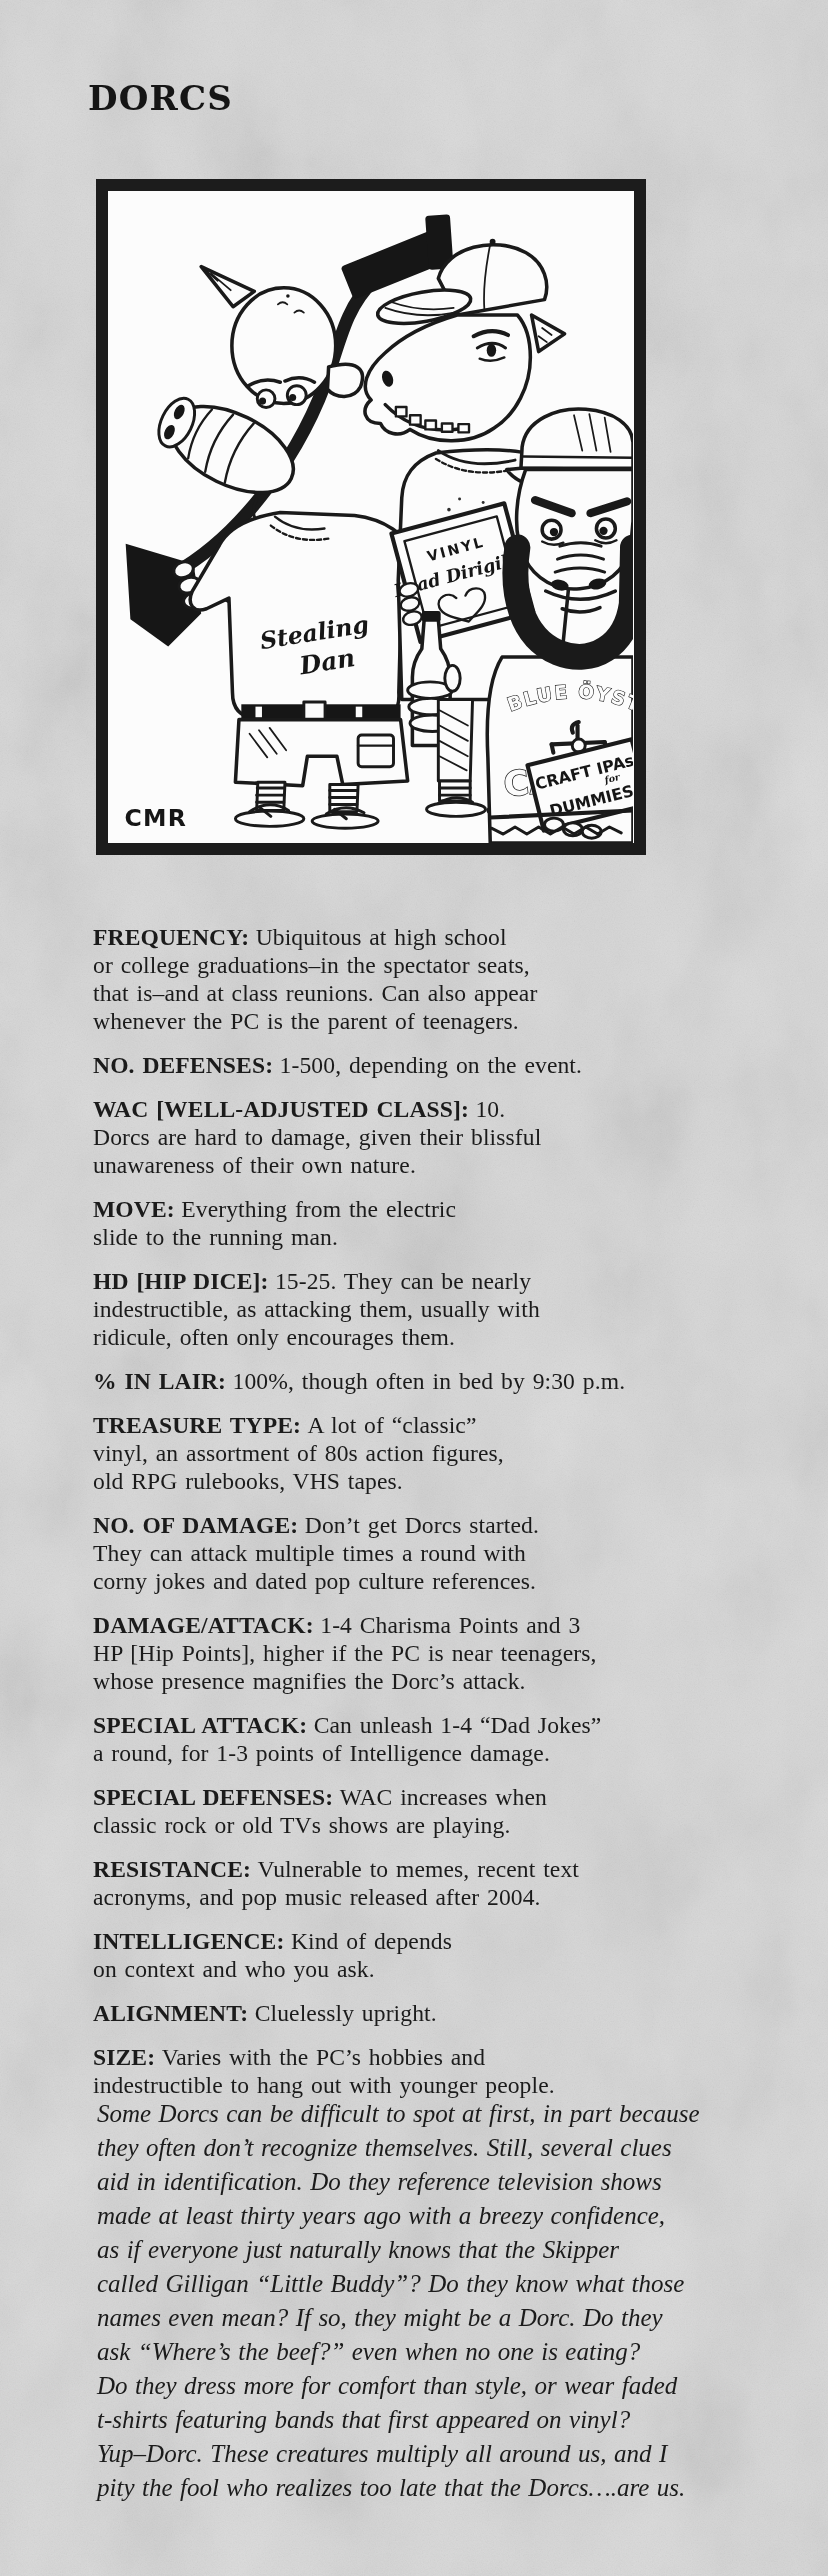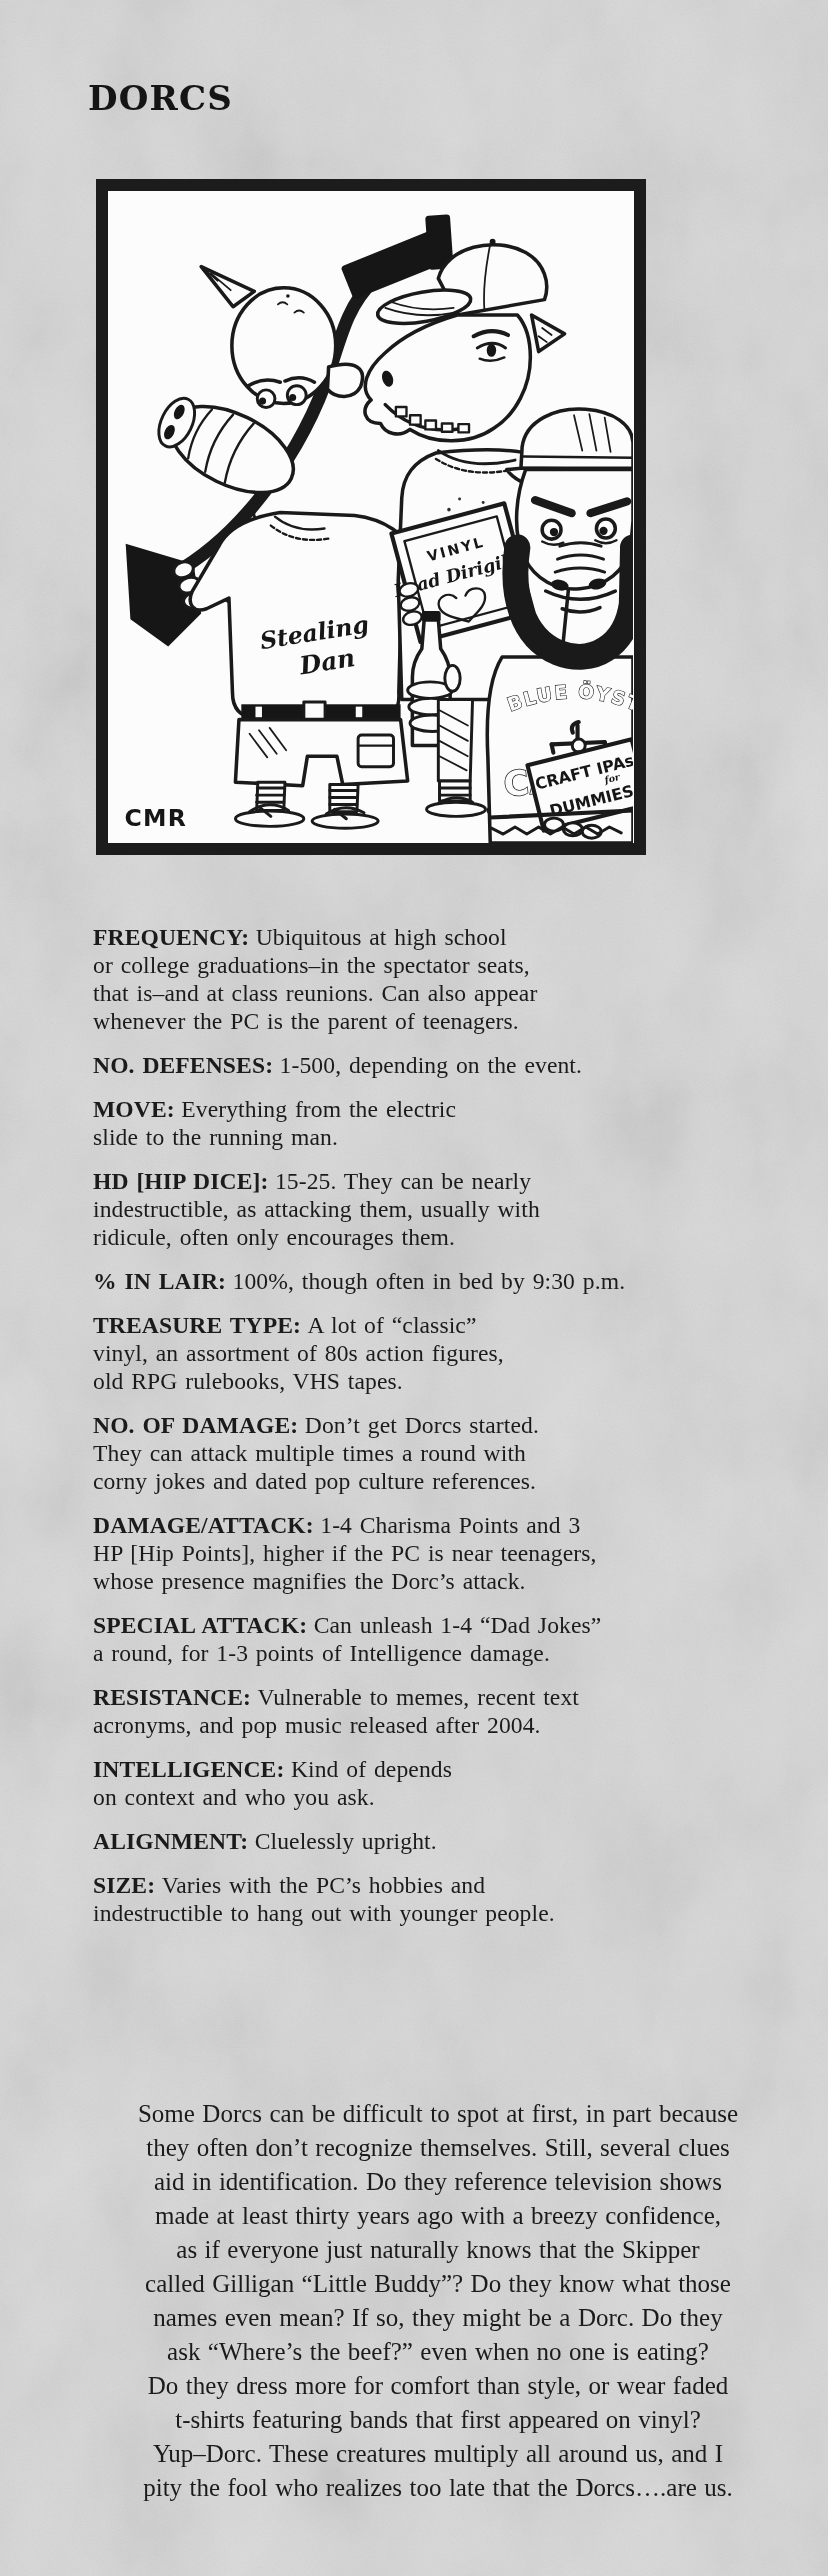--- a/index.html
+++ b/index.html
@@ -23,23 +23,23 @@
   .stats{
     position:absolute;left:93px;top:923px;width:672px;z-index:2;
   }
   .stat{
     margin:0 0 16px 0;font-size:23.6px;line-height:28px;color:#1b1b1b;
     word-spacing:1.8px;letter-spacing:0.1px;
   }
   .stat strong{font-weight:700;margin-right:6.5px;}
   .stat-text{white-space:pre-line;}
   .closing{
-    position:absolute;left:90px;top:2097px;width:696px;z-index:2;
-    font-size:25px;line-height:34px;color:#1b1b1b;
-    white-space:pre-line;word-spacing:1.2px;text-align:center;
+    position:absolute;left:97px;top:2097px;width:696px;z-index:2;
+    font-style:italic;font-size:25px;line-height:34px;color:#1b1b1b;
+    white-space:pre-line;word-spacing:1.2px;
   }
   .sk{stroke:#1a1a1a;fill:none;stroke-linecap:round;stroke-linejoin:round;}
   .skw{stroke:#1a1a1a;fill:#fcfcfc;stroke-linecap:round;stroke-linejoin:round;}
   .skd{fill:#161616;stroke:none;}
   .svg-script{font-family:"DejaVu Serif", serif;font-style:italic;font-weight:700;fill:#161616;}
   .svg-hand{font-family:"DejaVu Sans", sans-serif;font-weight:700;fill:#161616;}
   .svg-outline{font-family:"DejaVu Sans", sans-serif;font-weight:700;fill:#fcfcfc;stroke:#161616;paint-order:stroke;}
 </style>
 </head>
 <body>
@@ -272,37 +272,42 @@
     <text x="28" y="1076" font-size="40" class="svg-hand" letter-spacing="2">CMR</text>
   </svg>
 </div>
 
 <div class="stats">
   <p class="stat"><strong>FREQUENCY:</strong><span class="stat-text">Ubiquitous at high school
 or college graduations–in the spectator seats,
 that is–and at class reunions. Can also appear
 whenever the PC is the parent of teenagers.</span></p>
   <p class="stat"><strong>NO. DEFENSES:</strong><span class="stat-text">1-500, depending on the event.</span></p>
+  <p class="stat"><strong>WAC [WELL-ADJUSTED CLASS]:</strong><span class="stat-text">10.
+Dorcs are hard to damage, given their blissful
+unawareness of their own nature.</span></p>
   <p class="stat"><strong>MOVE:</strong><span class="stat-text">Everything from the electric
 slide to the running man.</span></p>
   <p class="stat"><strong>HD [HIP DICE]:</strong><span class="stat-text">15-25. They can be nearly
 indestructible, as attacking them, usually with
 ridicule, often only encourages them.</span></p>
   <p class="stat"><strong>% IN LAIR:</strong><span class="stat-text">100%, though often in bed by 9:30 p.m.</span></p>
   <p class="stat"><strong>TREASURE TYPE:</strong><span class="stat-text">A lot of “classic”
 vinyl, an assortment of 80s action figures,
 old RPG rulebooks, VHS tapes.</span></p>
   <p class="stat"><strong>NO. OF DAMAGE:</strong><span class="stat-text">Don’t get Dorcs started.
 They can attack multiple times a round with
 corny jokes and dated pop culture references.</span></p>
   <p class="stat"><strong>DAMAGE/ATTACK:</strong><span class="stat-text">1-4 Charisma Points and 3
 HP [Hip Points], higher if the PC is near teenagers,
 whose presence magnifies the Dorc’s attack.</span></p>
   <p class="stat"><strong>SPECIAL ATTACK:</strong><span class="stat-text">Can unleash 1-4 “Dad Jokes”
 a round, for 1-3 points of Intelligence damage.</span></p>
+  <p class="stat"><strong>SPECIAL DEFENSES:</strong><span class="stat-text">WAC increases when
+classic rock or old TVs shows are playing.</span></p>
   <p class="stat"><strong>RESISTANCE:</strong><span class="stat-text">Vulnerable to memes, recent text
 acronyms, and pop music released after 2004.</span></p>
   <p class="stat"><strong>INTELLIGENCE:</strong><span class="stat-text">Kind of depends
 on context and who you ask.</span></p>
   <p class="stat"><strong>ALIGNMENT:</strong><span class="stat-text">Cluelessly upright.</span></p>
   <p class="stat"><strong>SIZE:</strong><span class="stat-text">Varies with the PC’s hobbies and
 indestructible to hang out with younger people.</span></p>
 </div>
 
 <div class="closing">Some Dorcs can be difficult to spot at first, in part because

